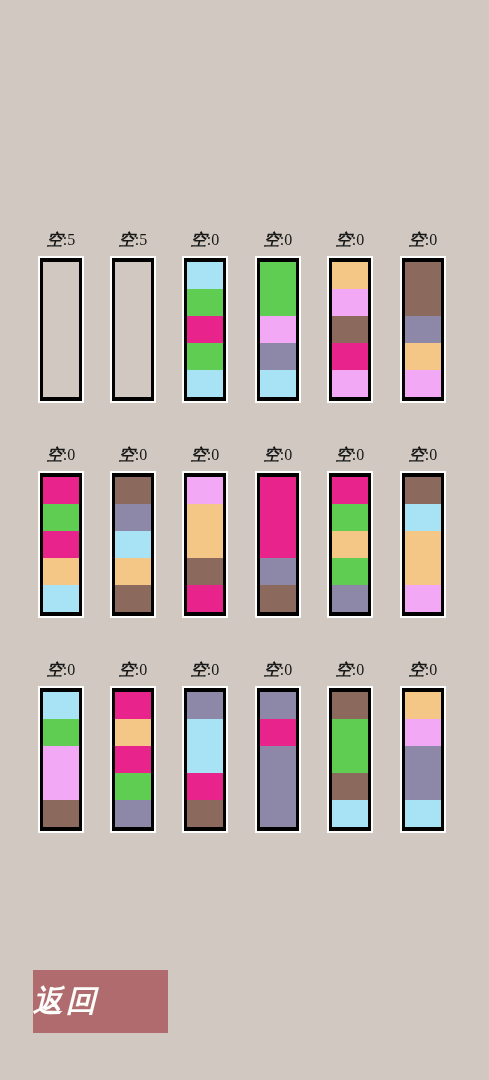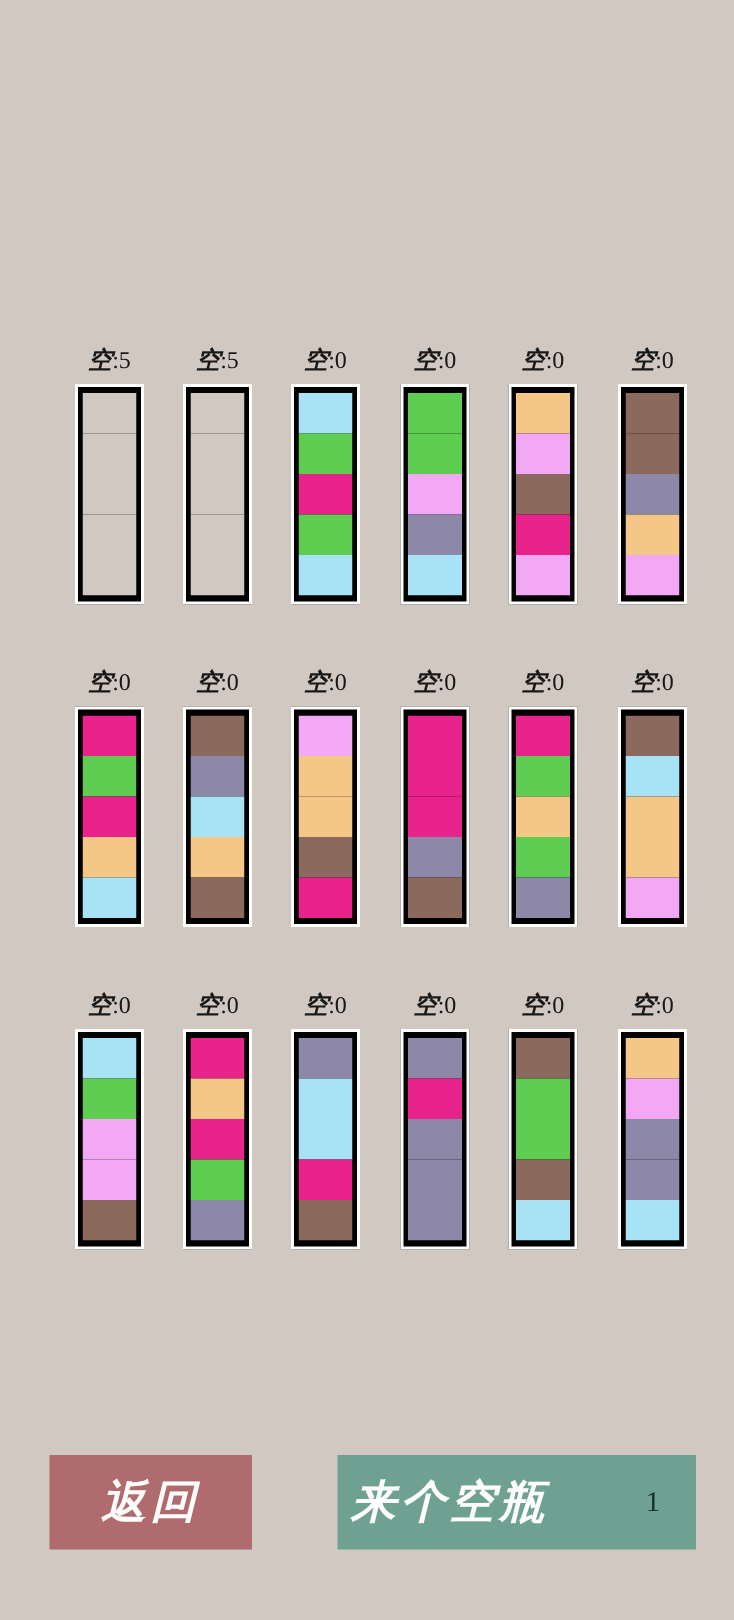--- a/index.html
+++ b/index.html
@@ -43,21 +43,20 @@
     font-size: 34px;
     color: #1a1a1a;
   }
 
   
   .rows { position: absolute; top: 215px; left: 0; width: 489px; }
   .row {
     position: relative;
     height: 215px;
     width: 410px;
-    margin-left: 12px;
   }
   .cell {
     position: absolute;
     width: 46px;
   }
   .cap {
     height: 28px;
     text-align: center;
     font-family: "DejaVu Serif", serif;
     font-weight: 700;
@@ -85,21 +84,21 @@
   }
   .seg { width: 100%; }
   .seg.empty { background: #d1c9c1; }
 
   
   .footer { position: absolute; left:0; top: 962px; width: 489px; height: 80px; }
   .btn {
     position: absolute;
     display: flex;
     align-items: center;
-    justify-content: center;
+    justify-content: flex-start;
     color: #fdfdfb;
     font-family: "DejaVu Serif", serif;
     font-weight: 700;
     font-style: italic;
     letter-spacing: 3px;
   }
   .btn-back {
     left: 33px; top: 8px;
     width: 135px; height: 63px;
     background: #b06b6e;
@@ -353,19 +352,15 @@
             </div>
           </div>
         </div>
       </div>
     </div>
 
   <div class="footer">
     <div class="btn btn-back">
       <span>返回</span>
     </div>
-    <div class="btn btn-empty">
-      <span>来个空瓶</span>
-      <span class="badge">1</span>
-    </div>
   </div>
 
 </div>
 
 </body></html>

